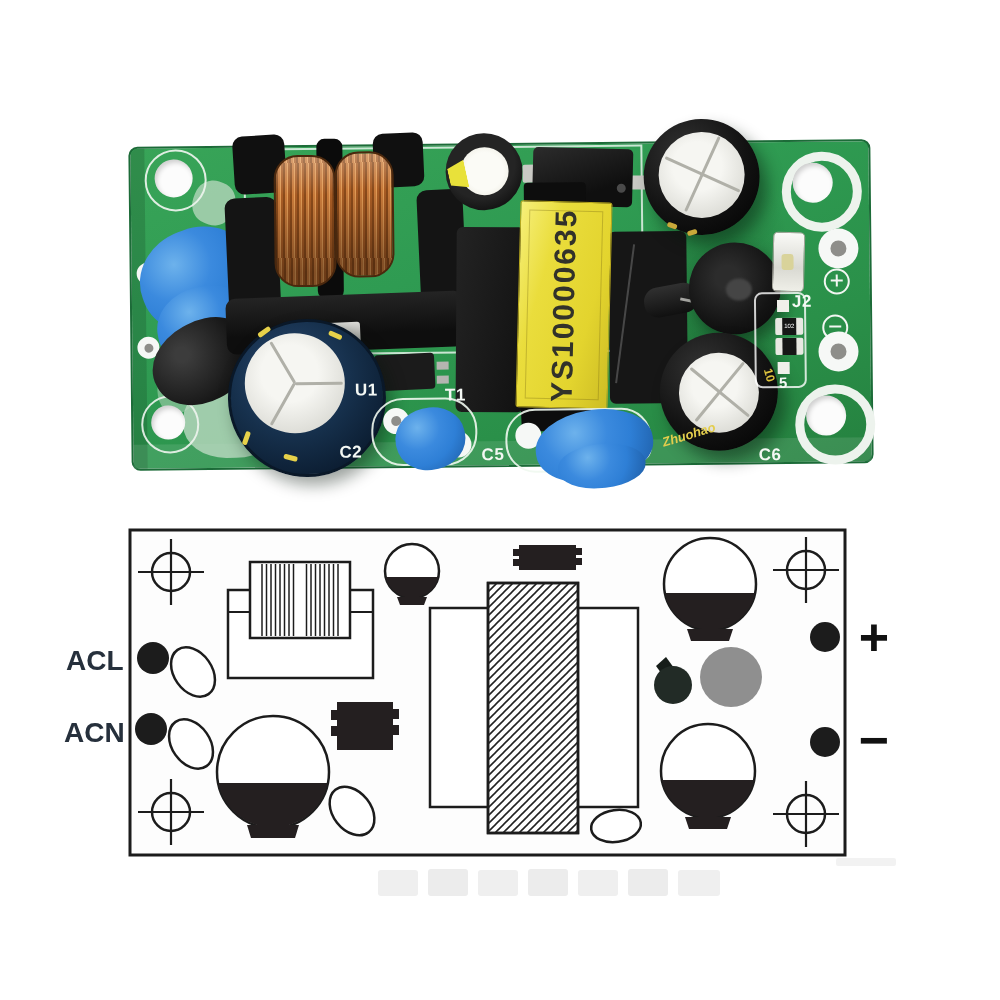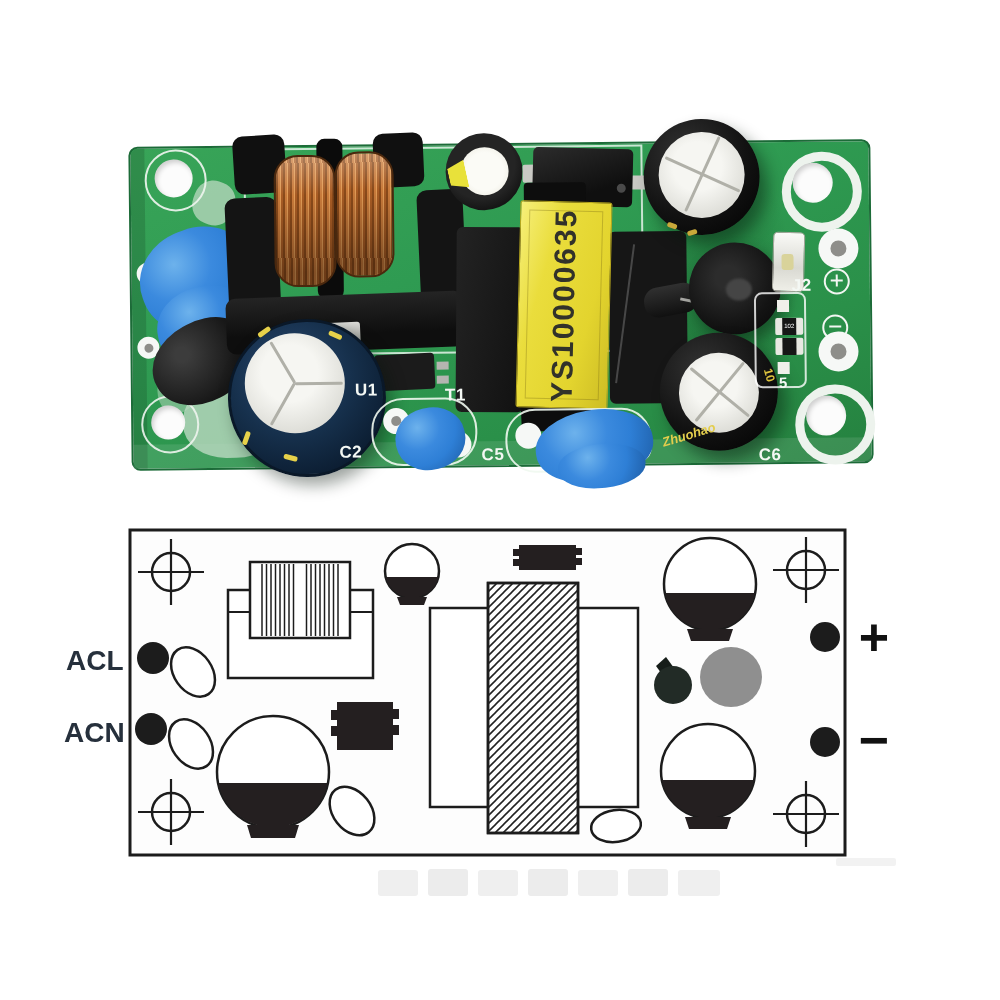--- a/index.html
+++ b/index.html
@@ -187,21 +187,21 @@
     <div class="padw" style="left:382px;top:278px;width:26px;height:26px;"></div>
     <div class="padw" style="left:492px;top:292px;width:26px;height:26px;"></div>
     <div class="blueblob" style="left:402px;top:266px;width:118px;height:72px;transform:rotate(-8deg);"></div>
     <div class="blueblob" style="left:424px;top:300px;width:88px;height:44px;transform:rotate(-5deg);"></div>
 
     <span class="silk-label" style="left:222px;top:234px;">U1</span>
     <span class="silk-label" style="left:312px;top:240px;">T1</span>
     <span class="silk-label" style="left:206px;top:296px;">C2</span>
     <span class="silk-label" style="left:348px;top:300px;">C5</span>
     <span class="silk-label" style="left:625px;top:303px;">C6</span>
-    <span class="silk-label" style="left:660px;top:134px;">J2</span>
+    <span class="silk-label" style="left:660px;top:150px;">J2</span>
     <span class="silk-label" style="left:646px;top:232px;font-size:15px;">5</span>
   </div>
 
   <svg class="diagram-svg" width="1000" height="420" viewBox="0 0 1000 420">
     <defs>
       <pattern id="hatch" patternUnits="userSpaceOnUse" width="8" height="8">
         <path d="M0 8 L8 0" stroke="#222222" stroke-width="1.6"></path>
         <path d="M-2 2 L2 -2" stroke="#222222" stroke-width="1.6"></path>
         <path d="M6 10 L10 6" stroke="#222222" stroke-width="1.6"></path>
       </pattern>

